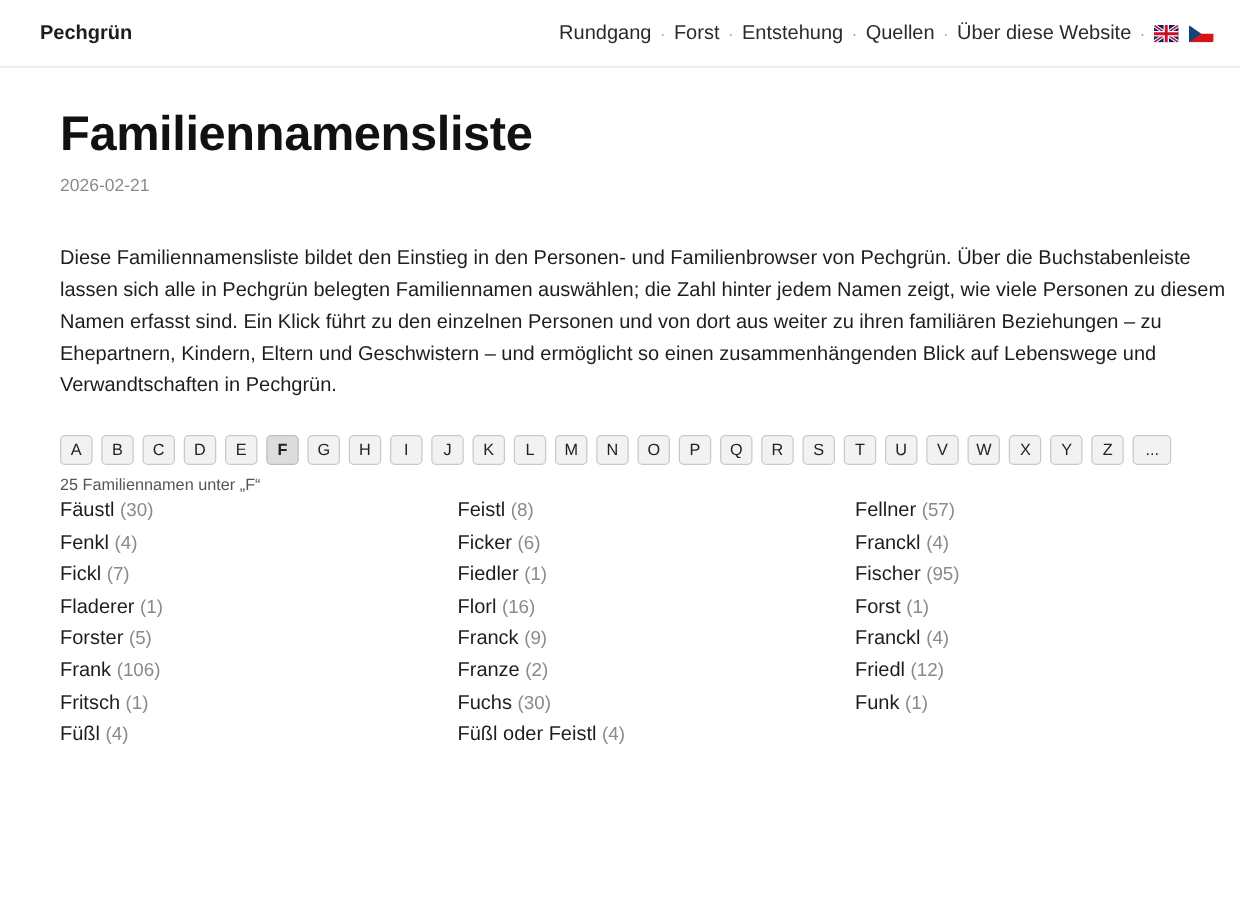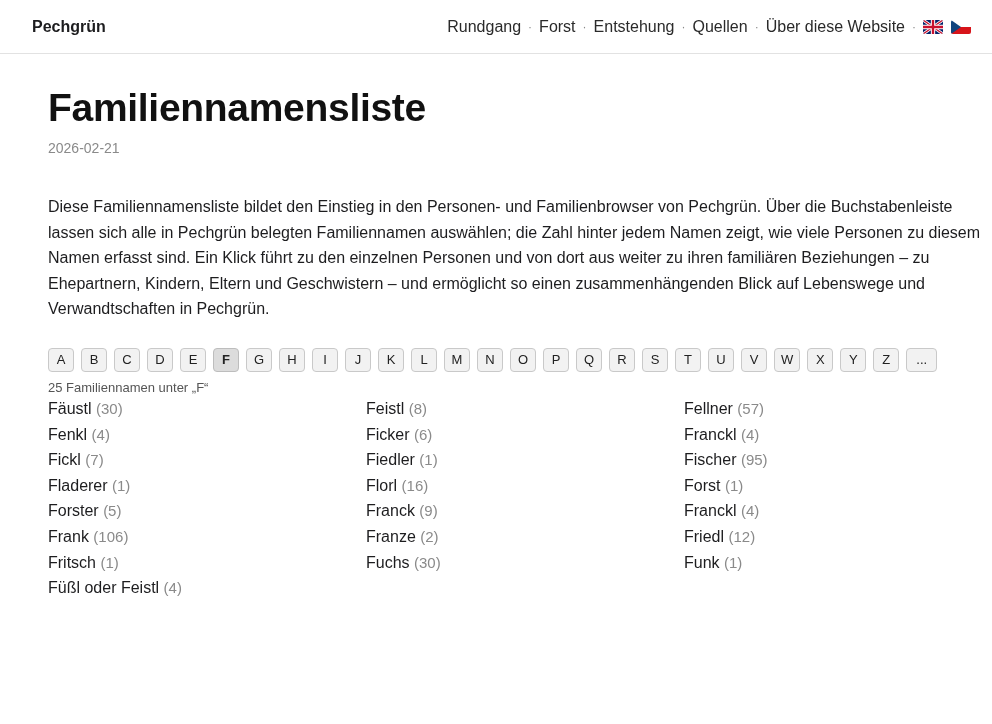--- a/index.html
+++ b/index.html
@@ -132,15 +132,16 @@
       <div class="name-item"><a href="#">Forst</a> <span class="cnt">(1)</span></div>
       <div class="name-item"><a href="#">Forster</a> <span class="cnt">(5)</span></div>
       <div class="name-item"><a href="#">Franck</a> <span class="cnt">(9)</span></div>
       <div class="name-item"><a href="#">Franckl</a> <span class="cnt">(4)</span></div>
       <div class="name-item"><a href="#">Frank</a> <span class="cnt">(106)</span></div>
       <div class="name-item"><a href="#">Franze</a> <span class="cnt">(2)</span></div>
       <div class="name-item"><a href="#">Friedl</a> <span class="cnt">(12)</span></div>
       <div class="name-item"><a href="#">Fritsch</a> <span class="cnt">(1)</span></div>
       <div class="name-item"><a href="#">Fuchs</a> <span class="cnt">(30)</span></div>
       <div class="name-item"><a href="#">Funk</a> <span class="cnt">(1)</span></div>
+      <div class="name-item"><a href="#">Füßl</a> <span class="cnt">(4)</span></div>
       <div class="name-item"><a href="#">Füßl oder Feistl</a> <span class="cnt">(4)</span></div>
     </div>
 </main>
 
 </body></html>

